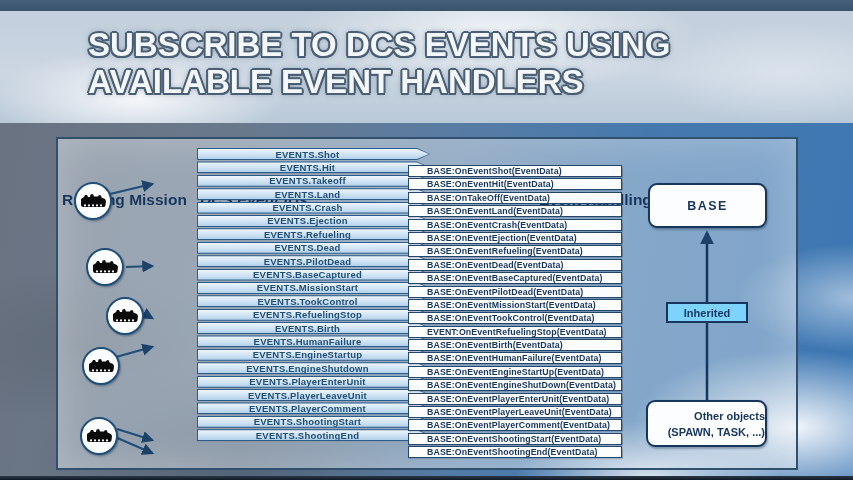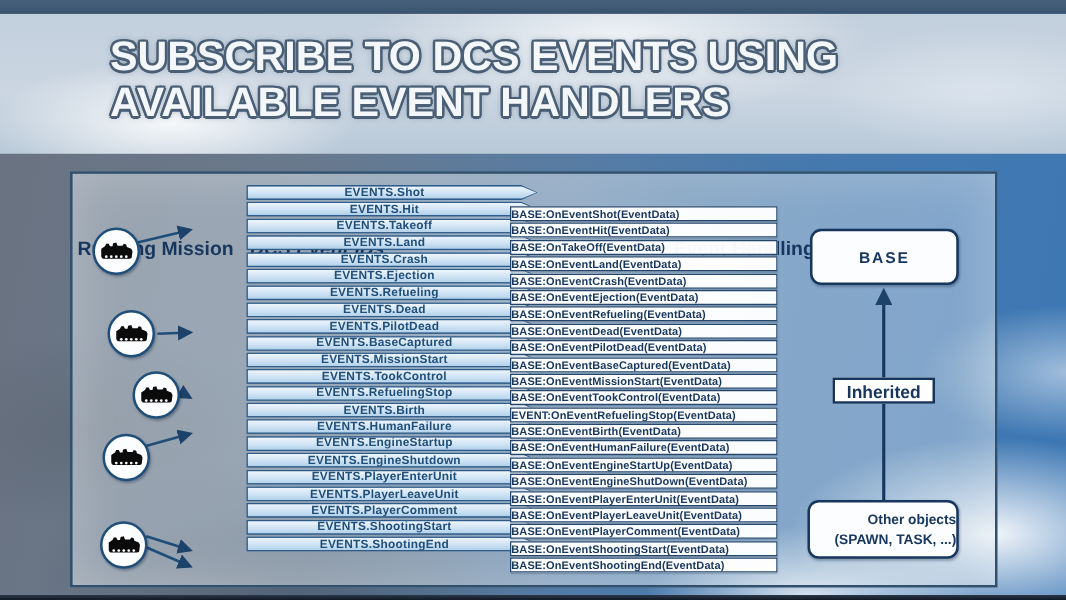--- a/index.html
+++ b/index.html
@@ -85,40 +85,40 @@
   }
   .event-row-inner span {
     font-weight:bold; font-size:9.5px; letter-spacing:0.2px; color:#1f4e79; white-space:nowrap;
   }
 
   
   .handler-rows { left:408px; top:165px; width:214px; z-index:4; }
   .handler-row {
     width:214px; height:12px; margin-bottom:1.4px; box-sizing:border-box;
     border:1px solid #24466b; background:rgba(255,255,255,0.97);
-    display:flex; align-items:flex-start; padding-left:0;
+    display:flex; align-items:flex-start; padding-left:18px;
     box-shadow:0.5px 1px 1px rgba(10,30,60,0.3);
   }
   .handler-row span {
     font-weight:600; font-size:8.8px; letter-spacing:0.1px; color:#17365d; white-space:nowrap;
   }
 
   
   .base-box {
     left:648px; top:183px; width:119px; height:45px; box-sizing:border-box;
     border:2.5px solid #17365d; border-radius:9px; background:#fcfdfe;
     display:flex; align-items:center; justify-content:center;
     font-weight:bold; font-size:12.5px; letter-spacing:1.5px; color:#17365d;
     z-index:6; box-shadow:1px 1.5px 2px rgba(10,30,60,0.3);
   }
   .inherited-label {
     left:666px; top:302px; width:82px; height:21px; box-sizing:border-box;
-    border:2px solid #17365d; background:#ffffff;
+    border:2px solid #17365d; background:#7dd3fc;
     display:flex; align-items:center; justify-content:center;
-    font-weight:bold; font-size:14px; color:#17365d;
+    font-weight:bold; font-size:11px; color:#17365d;
     z-index:6;
   }
   .other-box {
     left:646px; top:400px; width:121px; height:47px; box-sizing:border-box;
     border:2.5px solid #17365d; border-radius:9px; background:#fcfdfe;
     text-align:right; padding-top:7px;
     font-weight:bold; font-size:11px; line-height:15.5px; color:#17365d;
     z-index:6; box-shadow:1px 1.5px 2px rgba(10,30,60,0.3);
   }
   .other-box span { display:block; white-space:nowrap; }
@@ -328,24 +328,24 @@
     <div class="handler-row">
       <span>BASE:OnEventEjection(EventData)</span>
     </div>
     <div class="handler-row">
       <span>BASE:OnEventRefueling(EventData)</span>
     </div>
     <div class="handler-row">
       <span>BASE:OnEventDead(EventData)</span>
     </div>
     <div class="handler-row">
+      <span>BASE:OnEventBaseCaptured(EventData)</span>
+    </div>
+    <div class="handler-row">
       <span>BASE:OnEventPilotDead(EventData)</span>
-    </div>
-    <div class="handler-row">
-      <span>BASE:OnEventBaseCaptured(EventData)</span>
     </div>
     <div class="handler-row">
       <span>BASE:OnEventMissionStart(EventData)</span>
     </div>
     <div class="handler-row">
       <span>BASE:OnEventTookControl(EventData)</span>
     </div>
     <div class="handler-row">
       <span>EVENT:OnEventRefuelingStop(EventData)</span>
     </div>

